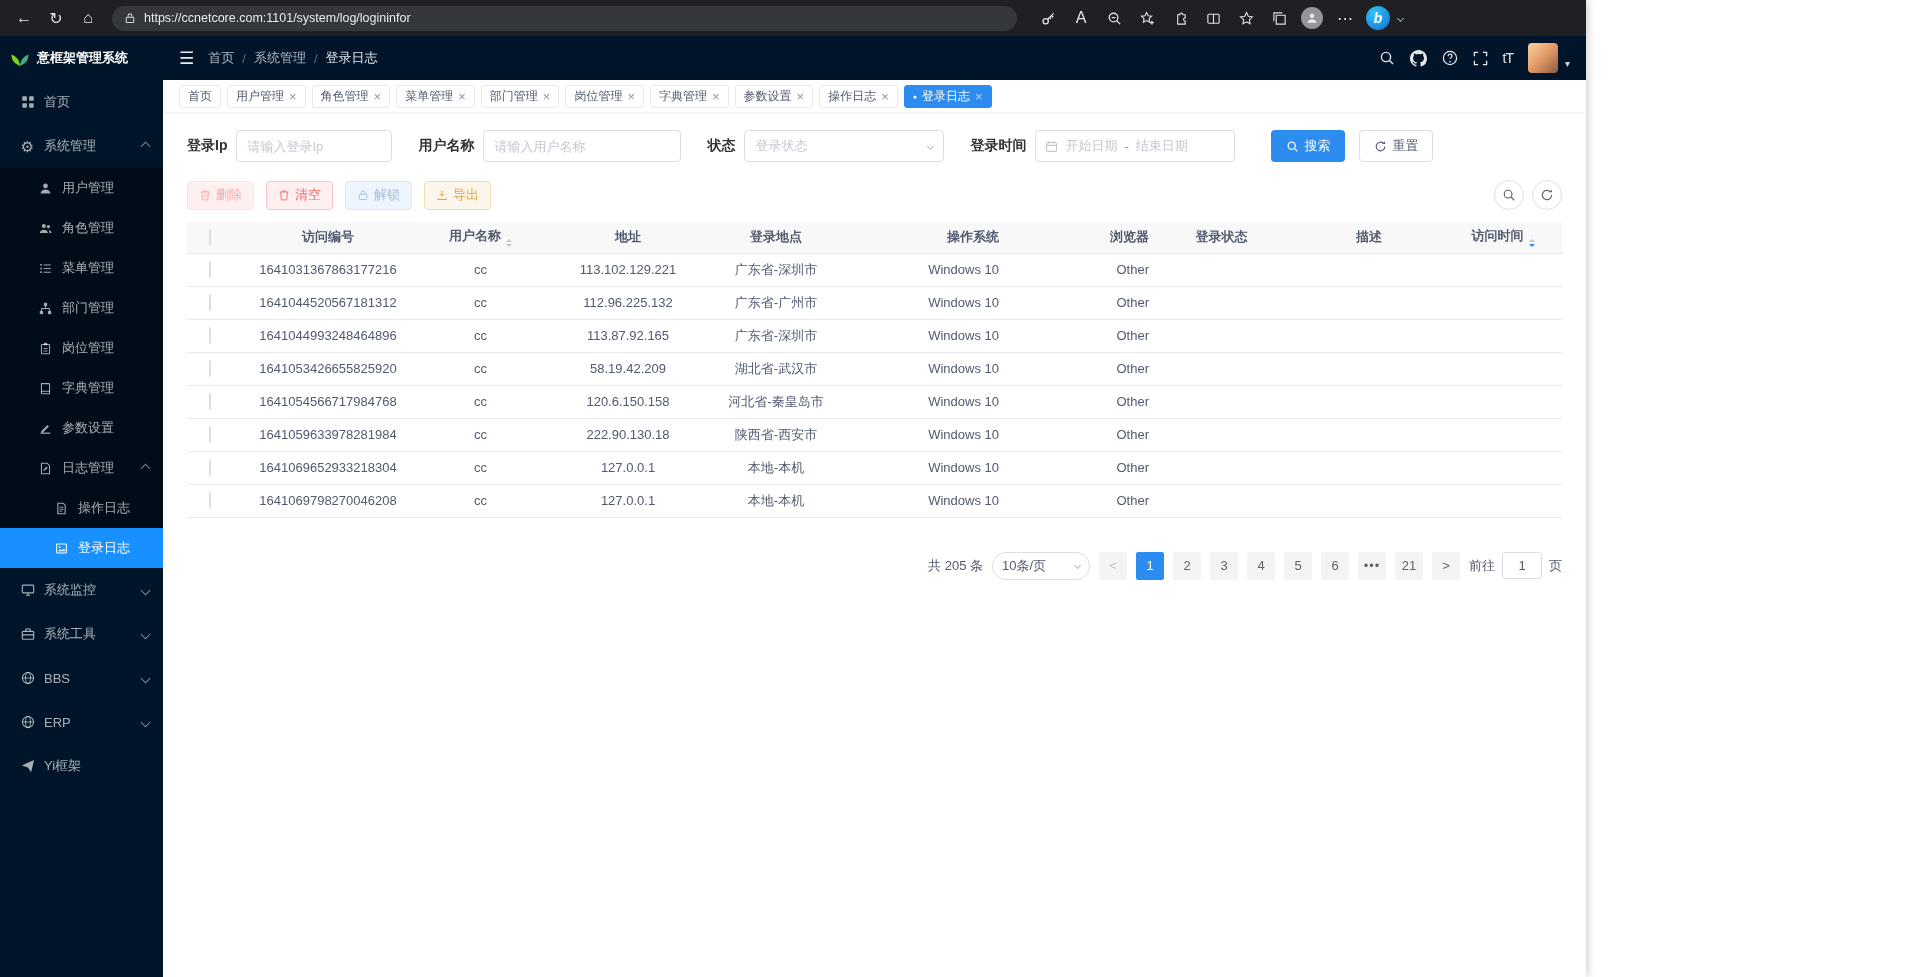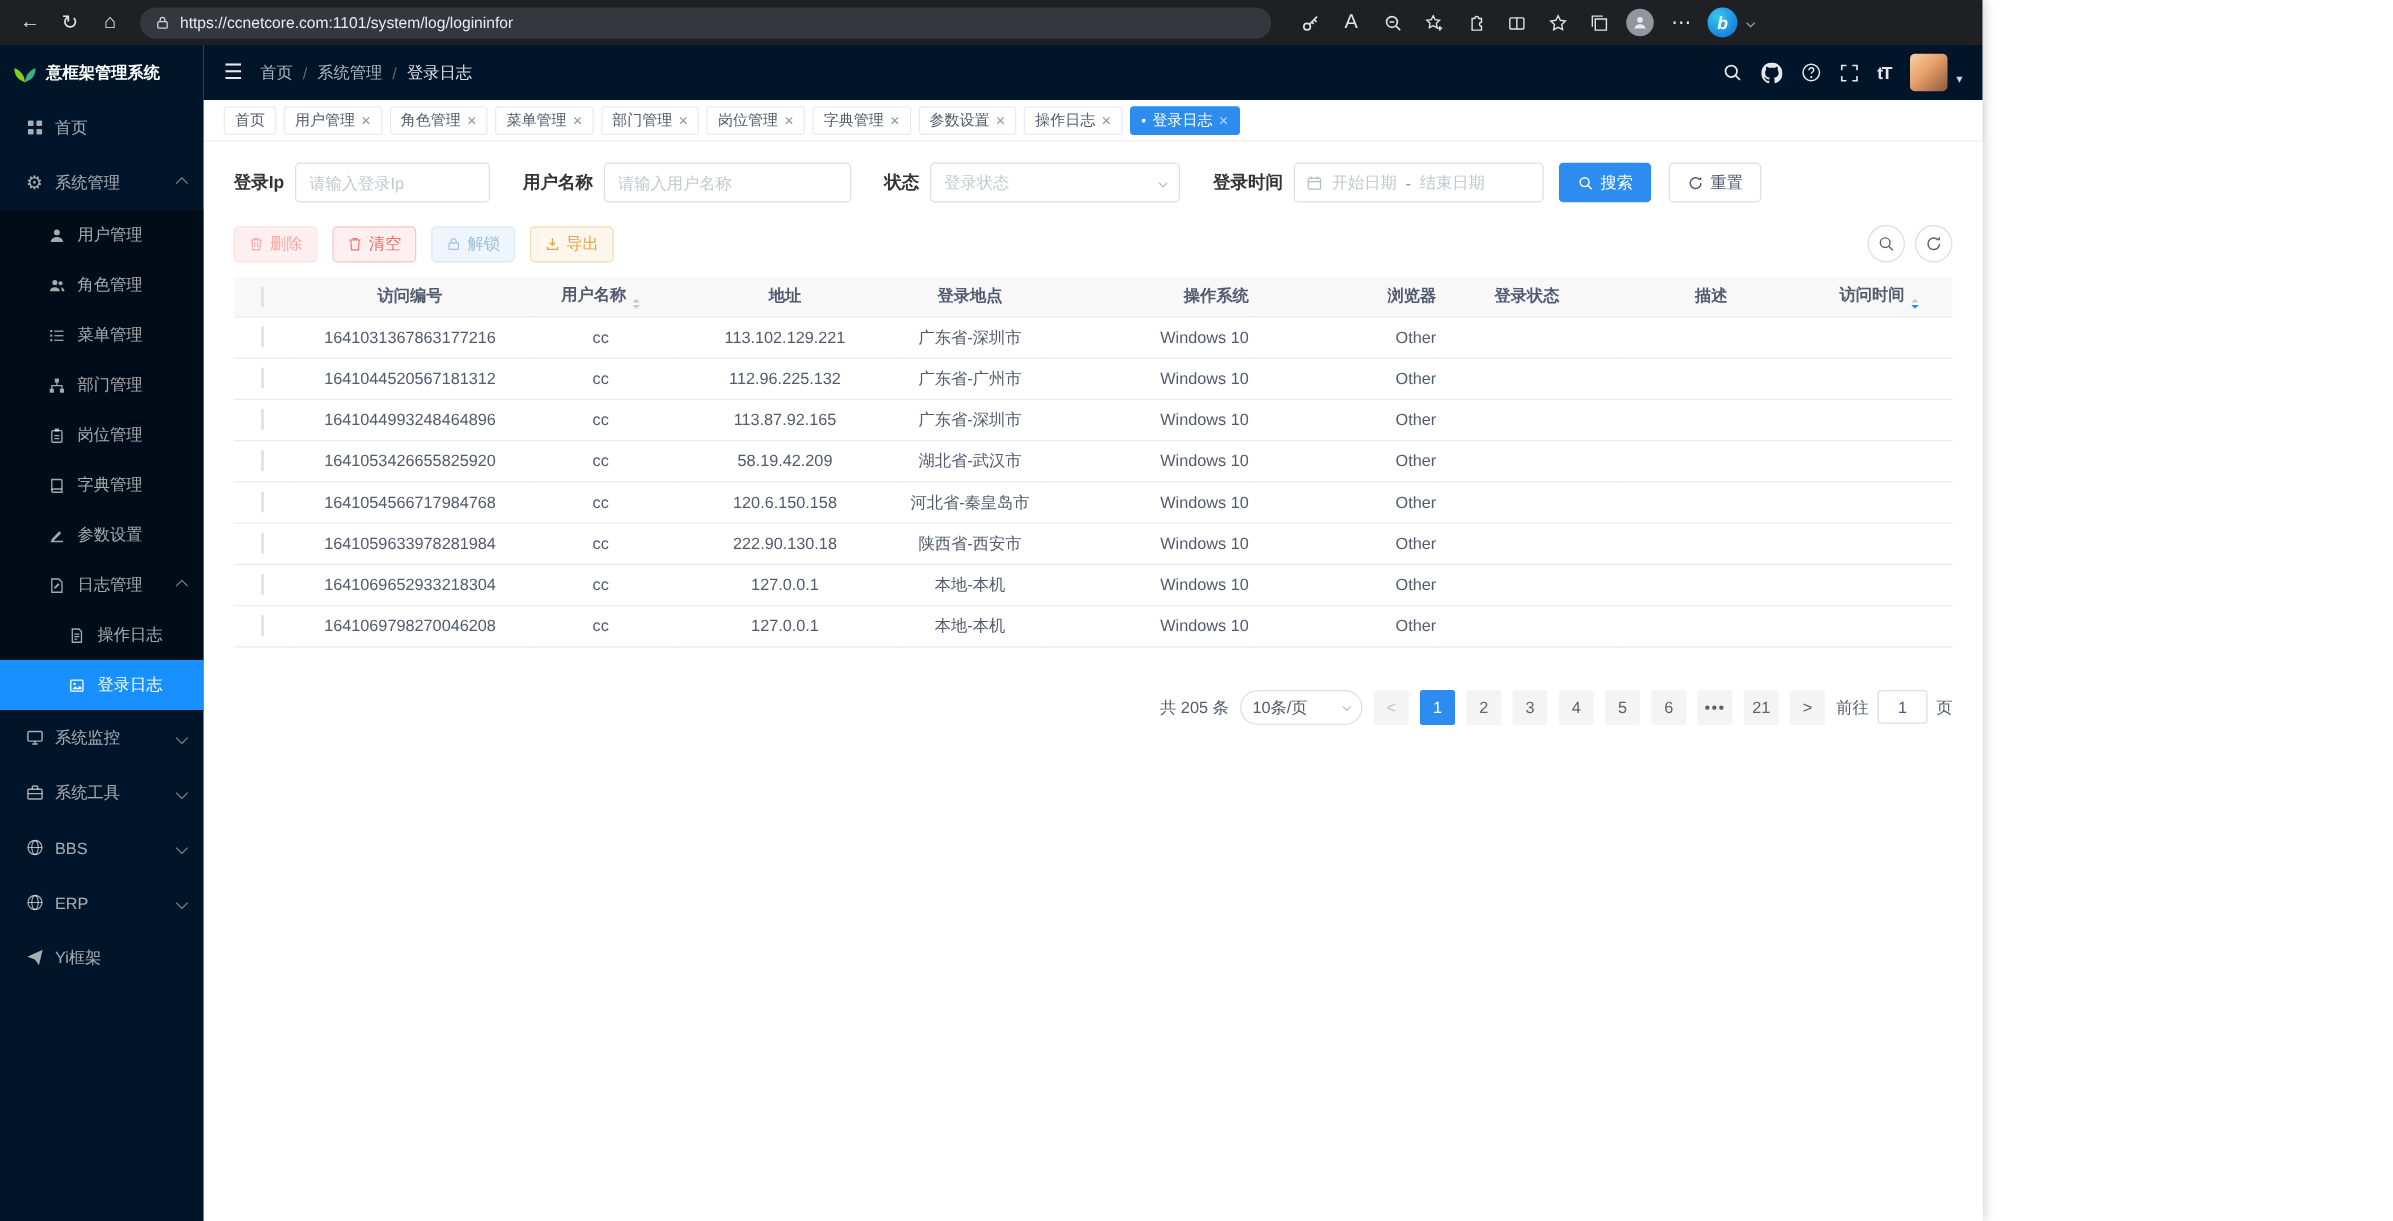--- a/index.html
+++ b/index.html
@@ -37,21 +37,21 @@
 
   .main{flex:1;display:flex;flex-direction:column;min-width:0}
   .app-header{height:44px;background:#001529;display:flex;align-items:center;padding:0 16px;gap:14px;color:#aeb6c2}
   .hbg{font-size:17px;color:#e6e8eb;cursor:pointer}
   .crumb{display:flex;align-items:center;gap:8px;font-size:13px}
   .crumb .ci{color:#aeb6c2;cursor:pointer}
   .crumb .sep{color:#5c6b7f}
   .crumb .cur{color:#dfe4ea}
   .hright{margin-left:auto;display:flex;align-items:center;gap:15px;color:#e6e8eb}
   .hicon{cursor:pointer;display:flex;align-items:center}
-  .fontsz{font-size:14px;font-weight:bold;letter-spacing:-1px}
+  .fontsz{font-size:14px;font-weight:normal;letter-spacing:-1px}
   .havatar{width:30px;height:30px;border-radius:4px;background:linear-gradient(135deg,#f6d2a2 0%,#e8a06b 45%,#8c5a3c 100%)}
   .hcaret{font-size:10px;color:#cfd5dd;align-self:flex-end;margin:0 0 4px -8px}
 
   
   .tags{height:32px;display:flex;align-items:center;gap:6px;padding:0 16px;background:#fff;box-shadow:0 1px 2px rgba(0,0,0,.08);position:relative;z-index:2}
   .tag{height:23px;display:inline-flex;align-items:center;gap:5px;padding:0 8px;border:1px solid #e8eaec;border-radius:3px;font-size:12px;color:#515a6e;background:#fff;cursor:pointer;white-space:nowrap}
   .tag .x{opacity:.65;font-size:13px;line-height:1}
   .tag .dot{font-size:7px;line-height:1}
   .tag.active{background:#2d8cf0;border-color:#2d8cf0;color:#fff}
 
@@ -469,21 +469,21 @@
             <span>
               <svg viewBox="0 0 16 16" width="13" height="13">
                   <rect x="2" y="3" width="12" height="11" rx="1" fill="none" stroke="#b6bcc4" stroke-width="1.2"></rect>
                   <path d="M2 6.5h12M5 1.5v3M11 1.5v3" fill="none" stroke="#b6bcc4" stroke-width="1.2"></path>
                 </svg>
             </span>
             <span>开始日期</span>
             <span style="color:#8a8f97">-</span>
             <span>结束日期</span>
           </div>
-          <button class="btn primary" style="margin-left:12px">
+          <button class="btn primary" style="margin-left:36px">
             <svg viewBox="0 0 16 16" width="13" height="13">
                 <circle cx="7" cy="7" r="4.4" fill="none" stroke="#fff" stroke-width="1.5"></circle>
                 <path d="M10.3 10.3L14 14" stroke="#fff" stroke-width="1.5"></path>
               </svg>
             <span>搜索</span>
           </button>
           <button class="btn plain" style="margin-left:14px">
             <svg viewBox="0 0 16 16" width="13" height="13">
                 <path d="M13.3 8a5.3 5.3 0 1 1-1.5-3.7" fill="none" stroke="#515a6e" stroke-width="1.4"></path>
                 <path d="M13.6 1.6v3.2h-3.2z" fill="#515a6e"></path>

